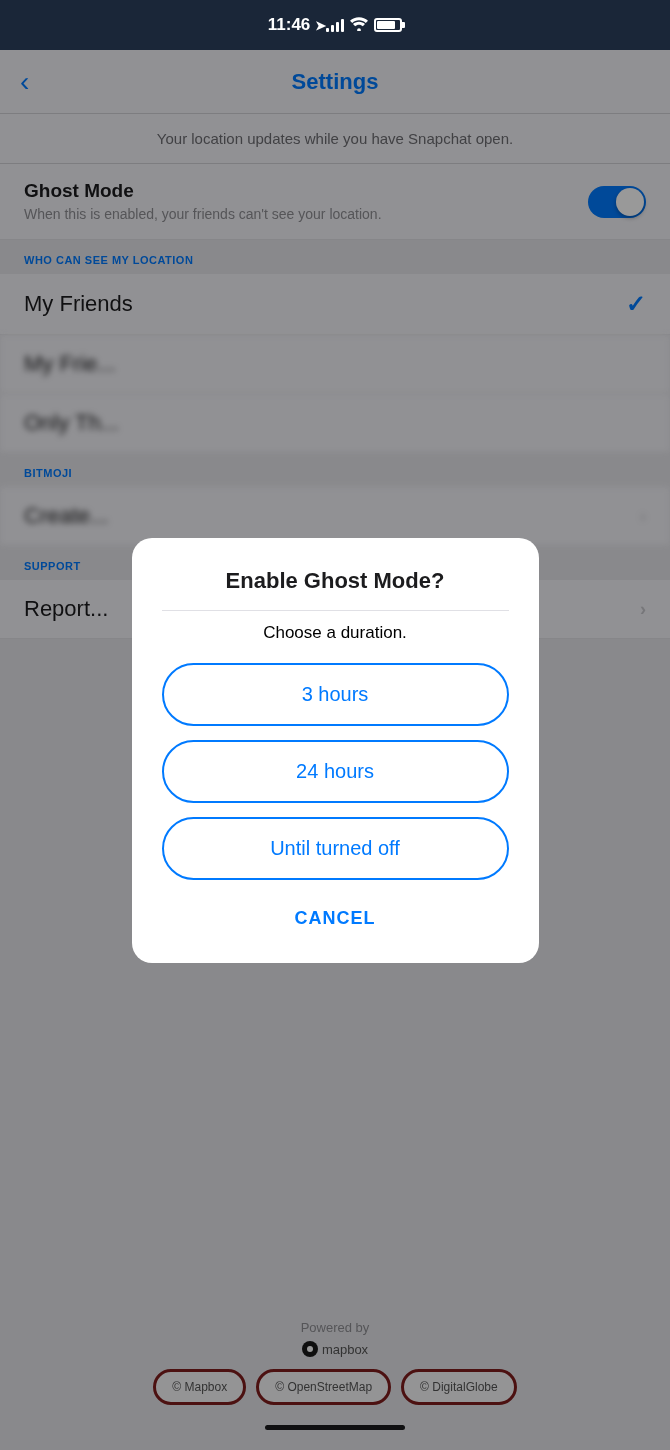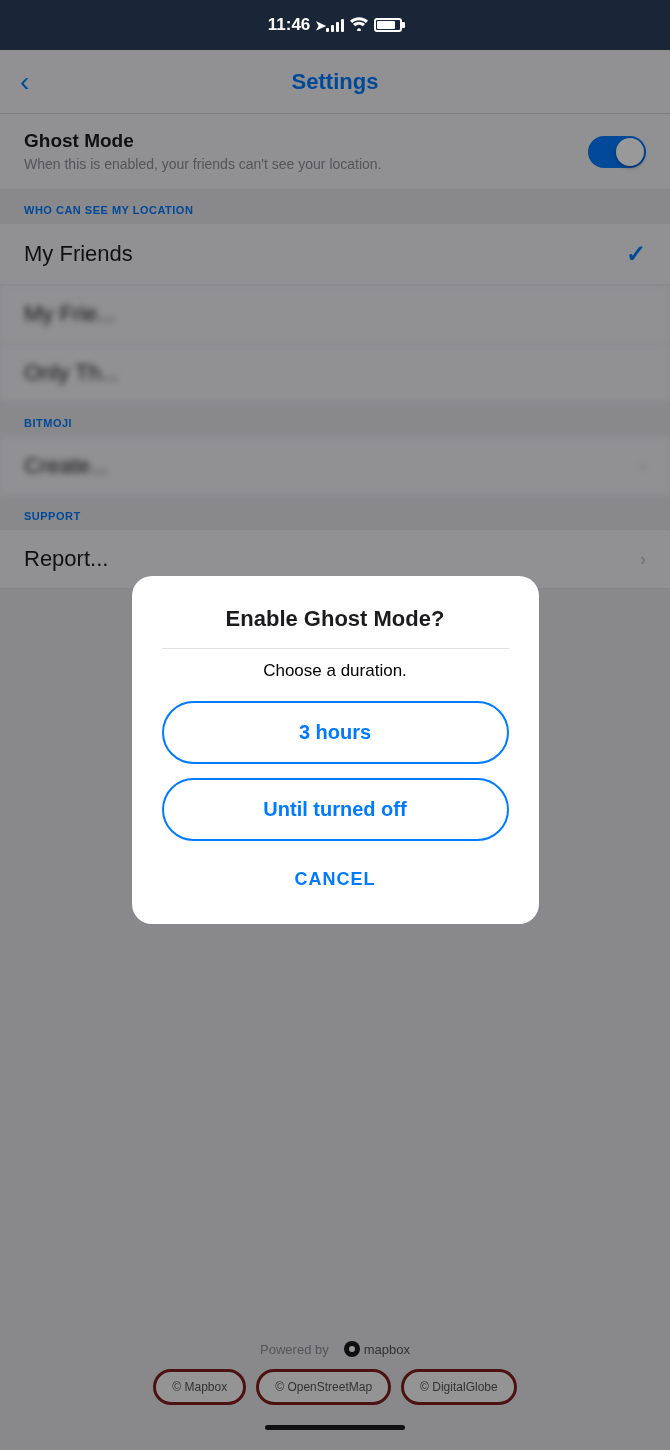--- a/index.html
+++ b/index.html
@@ -236,21 +236,22 @@
       align-items: center;
       gap: 12px;
       background: #e5e5ea;
     }
 
     .powered-by {
       font-size: 13px;
       color: #8e8e93;
       display: flex;
       align-items: center;
-      gap: 15px;
+      gap: 6px;
+      flex-direction: column;
     }
 
     .mapbox-logo {
       display: flex;
       align-items: center;
       gap: 4px;
       font-size: 13px;
       color: #555;
       font-weight: 500;
     }
@@ -342,21 +343,21 @@
       margin-bottom: 8px;
     }
 
     .modal-option-btn {
       width: 100%;
       padding: 18px 20px;
       border: 2px solid #007AFF;
       border-radius: 50px;
       background: white;
       font-size: 20px;
-      font-weight: 700;
+      font-weight: 400;
       color: #007AFF;
       text-align: center;
       cursor: pointer;
     }
 
     .modal-cancel-btn {
       margin-top: 10px;
       font-size: 18px;
       font-weight: 600;
       color: #007AFF;
@@ -396,20 +397,21 @@
 
 <div class="settings-screen">
 
   <div class="nav-bar">
     <span class="nav-back">‹</span>
     <span class="nav-title">Settings</span>
   </div>
 
   <div class="settings-content">
 
+    <div class="settings-description">Your location updates while you have Snapchat open.</div>
 
     <div class="settings-group">
       <div class="settings-row">
         <div class="settings-row-left">
           <div class="settings-row-title">Ghost Mode</div>
           <div class="settings-row-subtitle">When this is enabled, your friends can't see your location.</div>
         </div>
         <div class="toggle-switch">
           <div class="toggle-knob"></div>
         </div>
@@ -472,20 +474,21 @@
 
   <div class="modal-overlay">
     <div class="modal-container">
 
       <div class="modal-title">Enable Ghost Mode?</div>
       <div class="modal-divider"></div>
       <div class="modal-subtitle">Choose a duration.</div>
 
       <div class="modal-options">
         <button class="modal-option-btn">3 hours</button>
+        <button class="modal-option-btn">24 hours</button>
         <button class="modal-option-btn">Until turned off</button>
       </div>
 
       <div class="modal-cancel-btn">CANCEL</div>
 
     </div>
   </div>
 
 </div>
 

